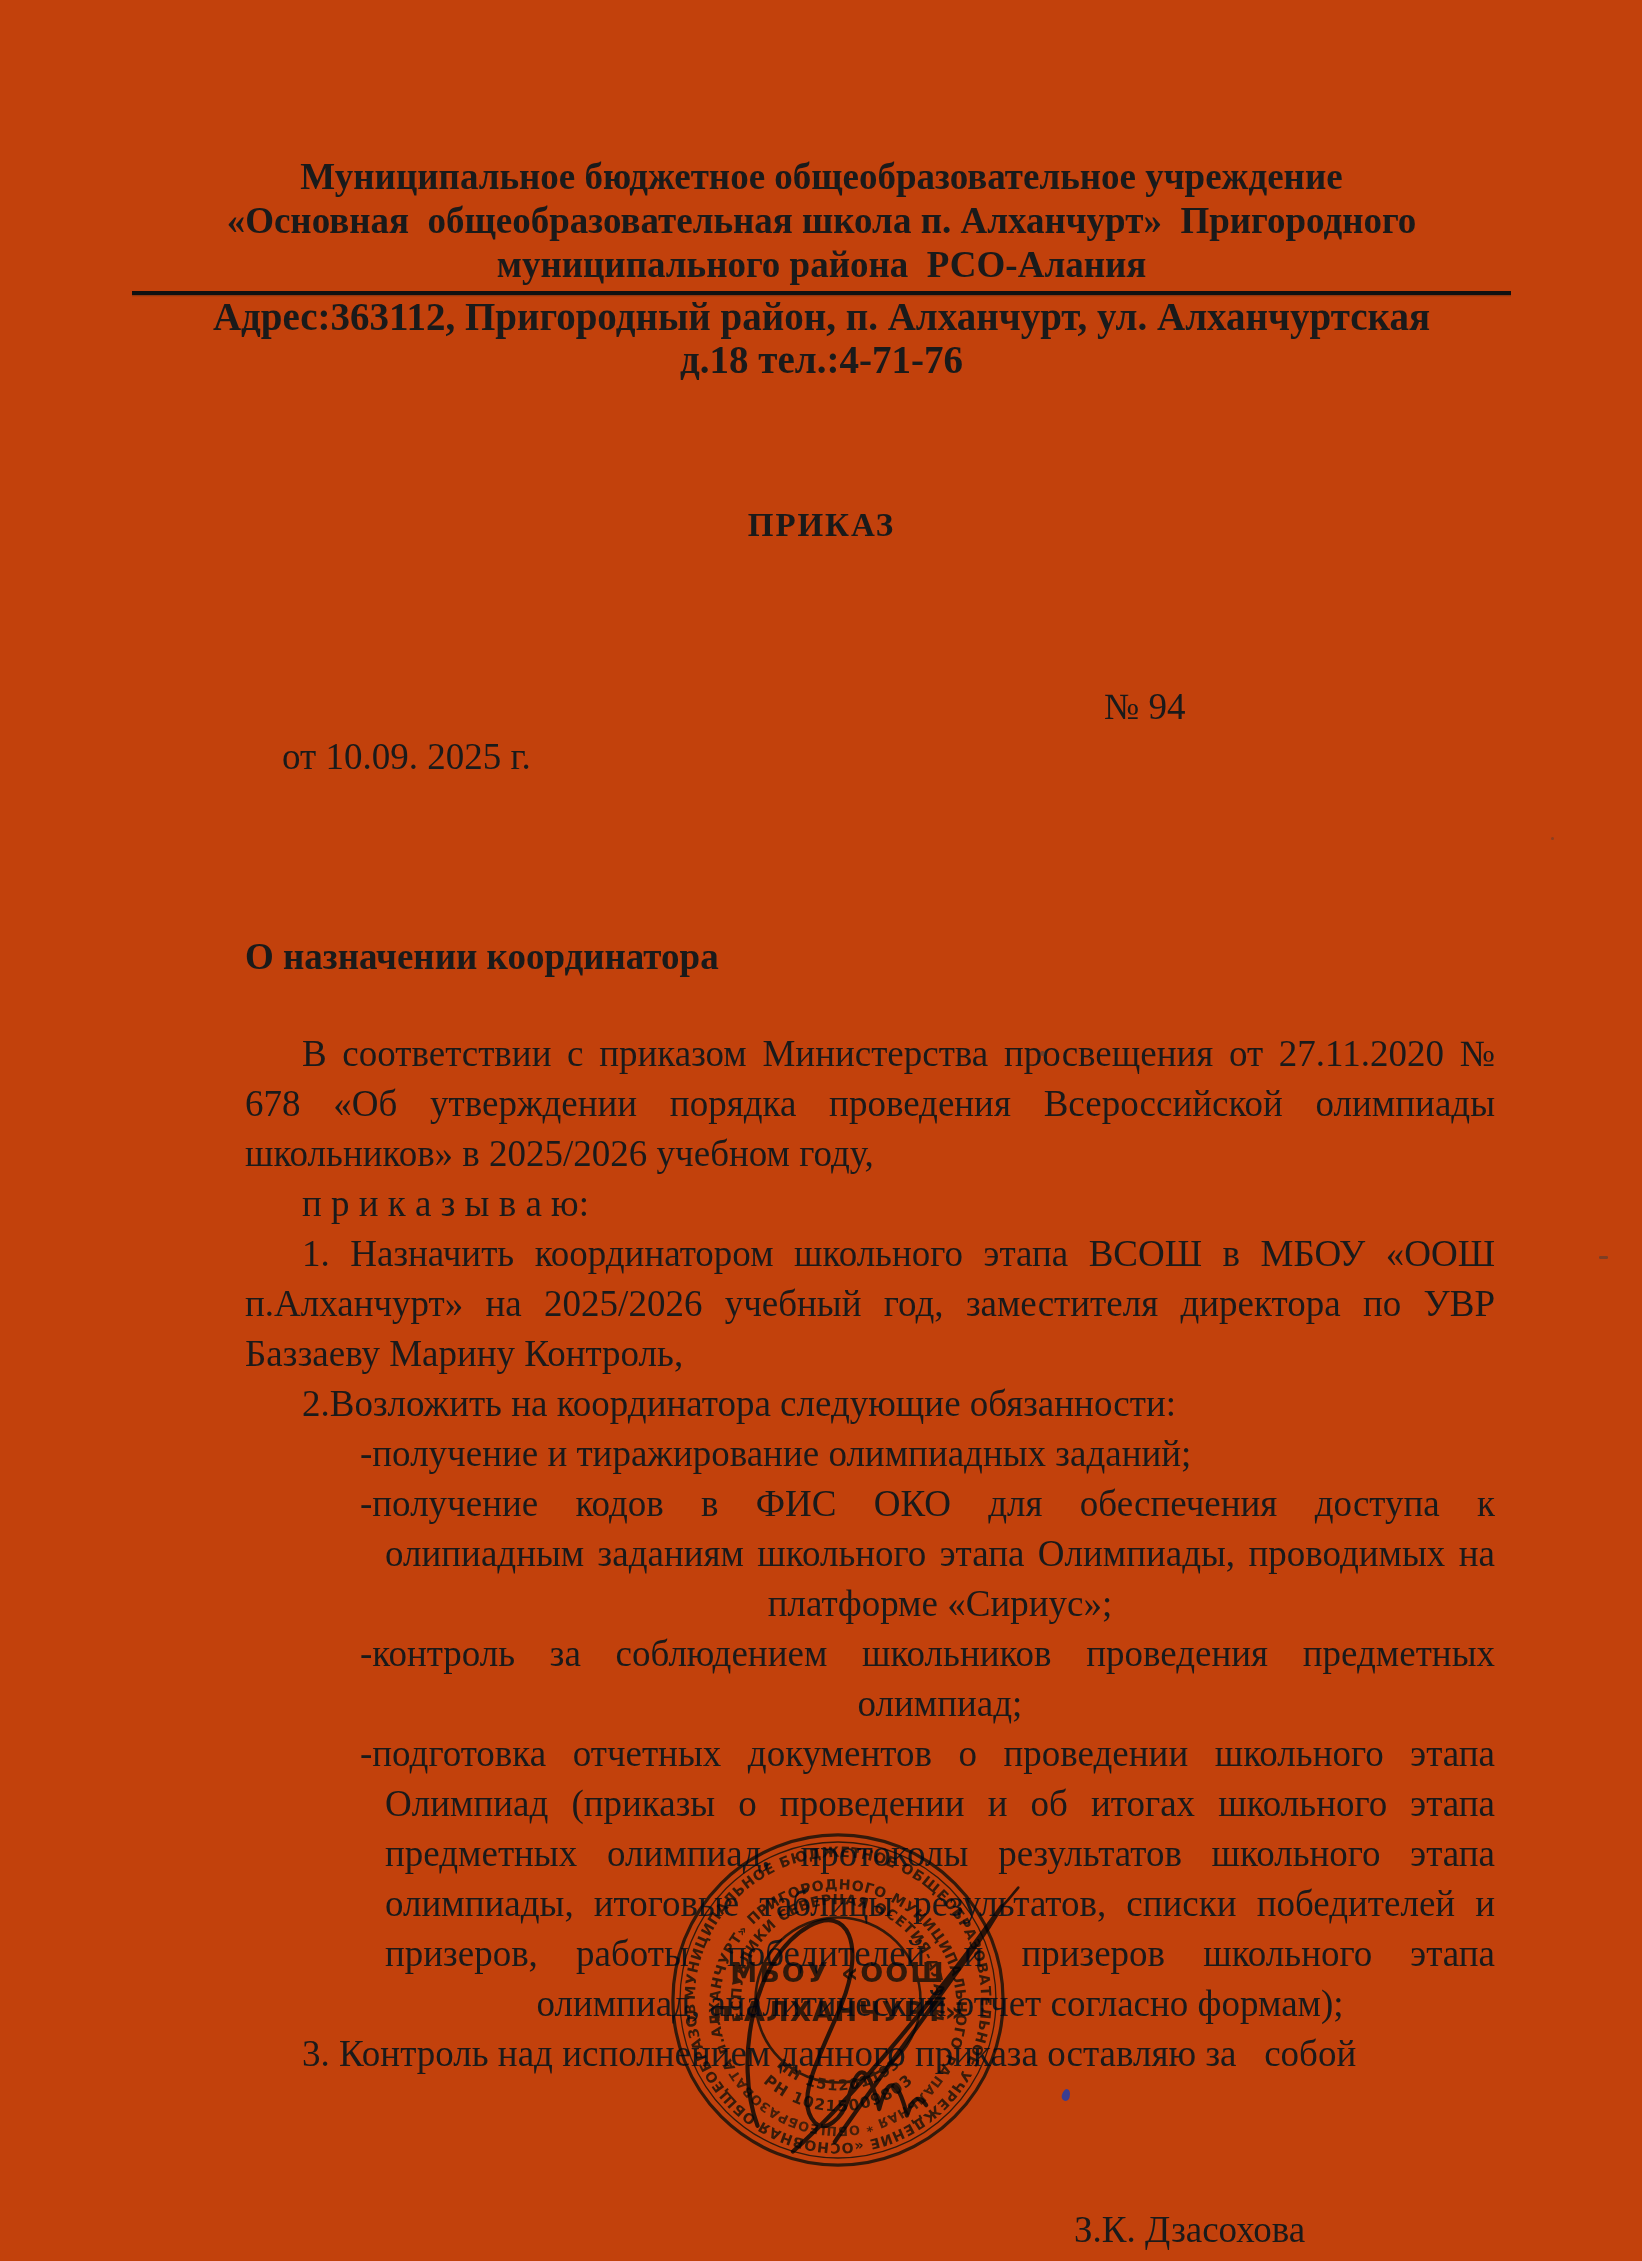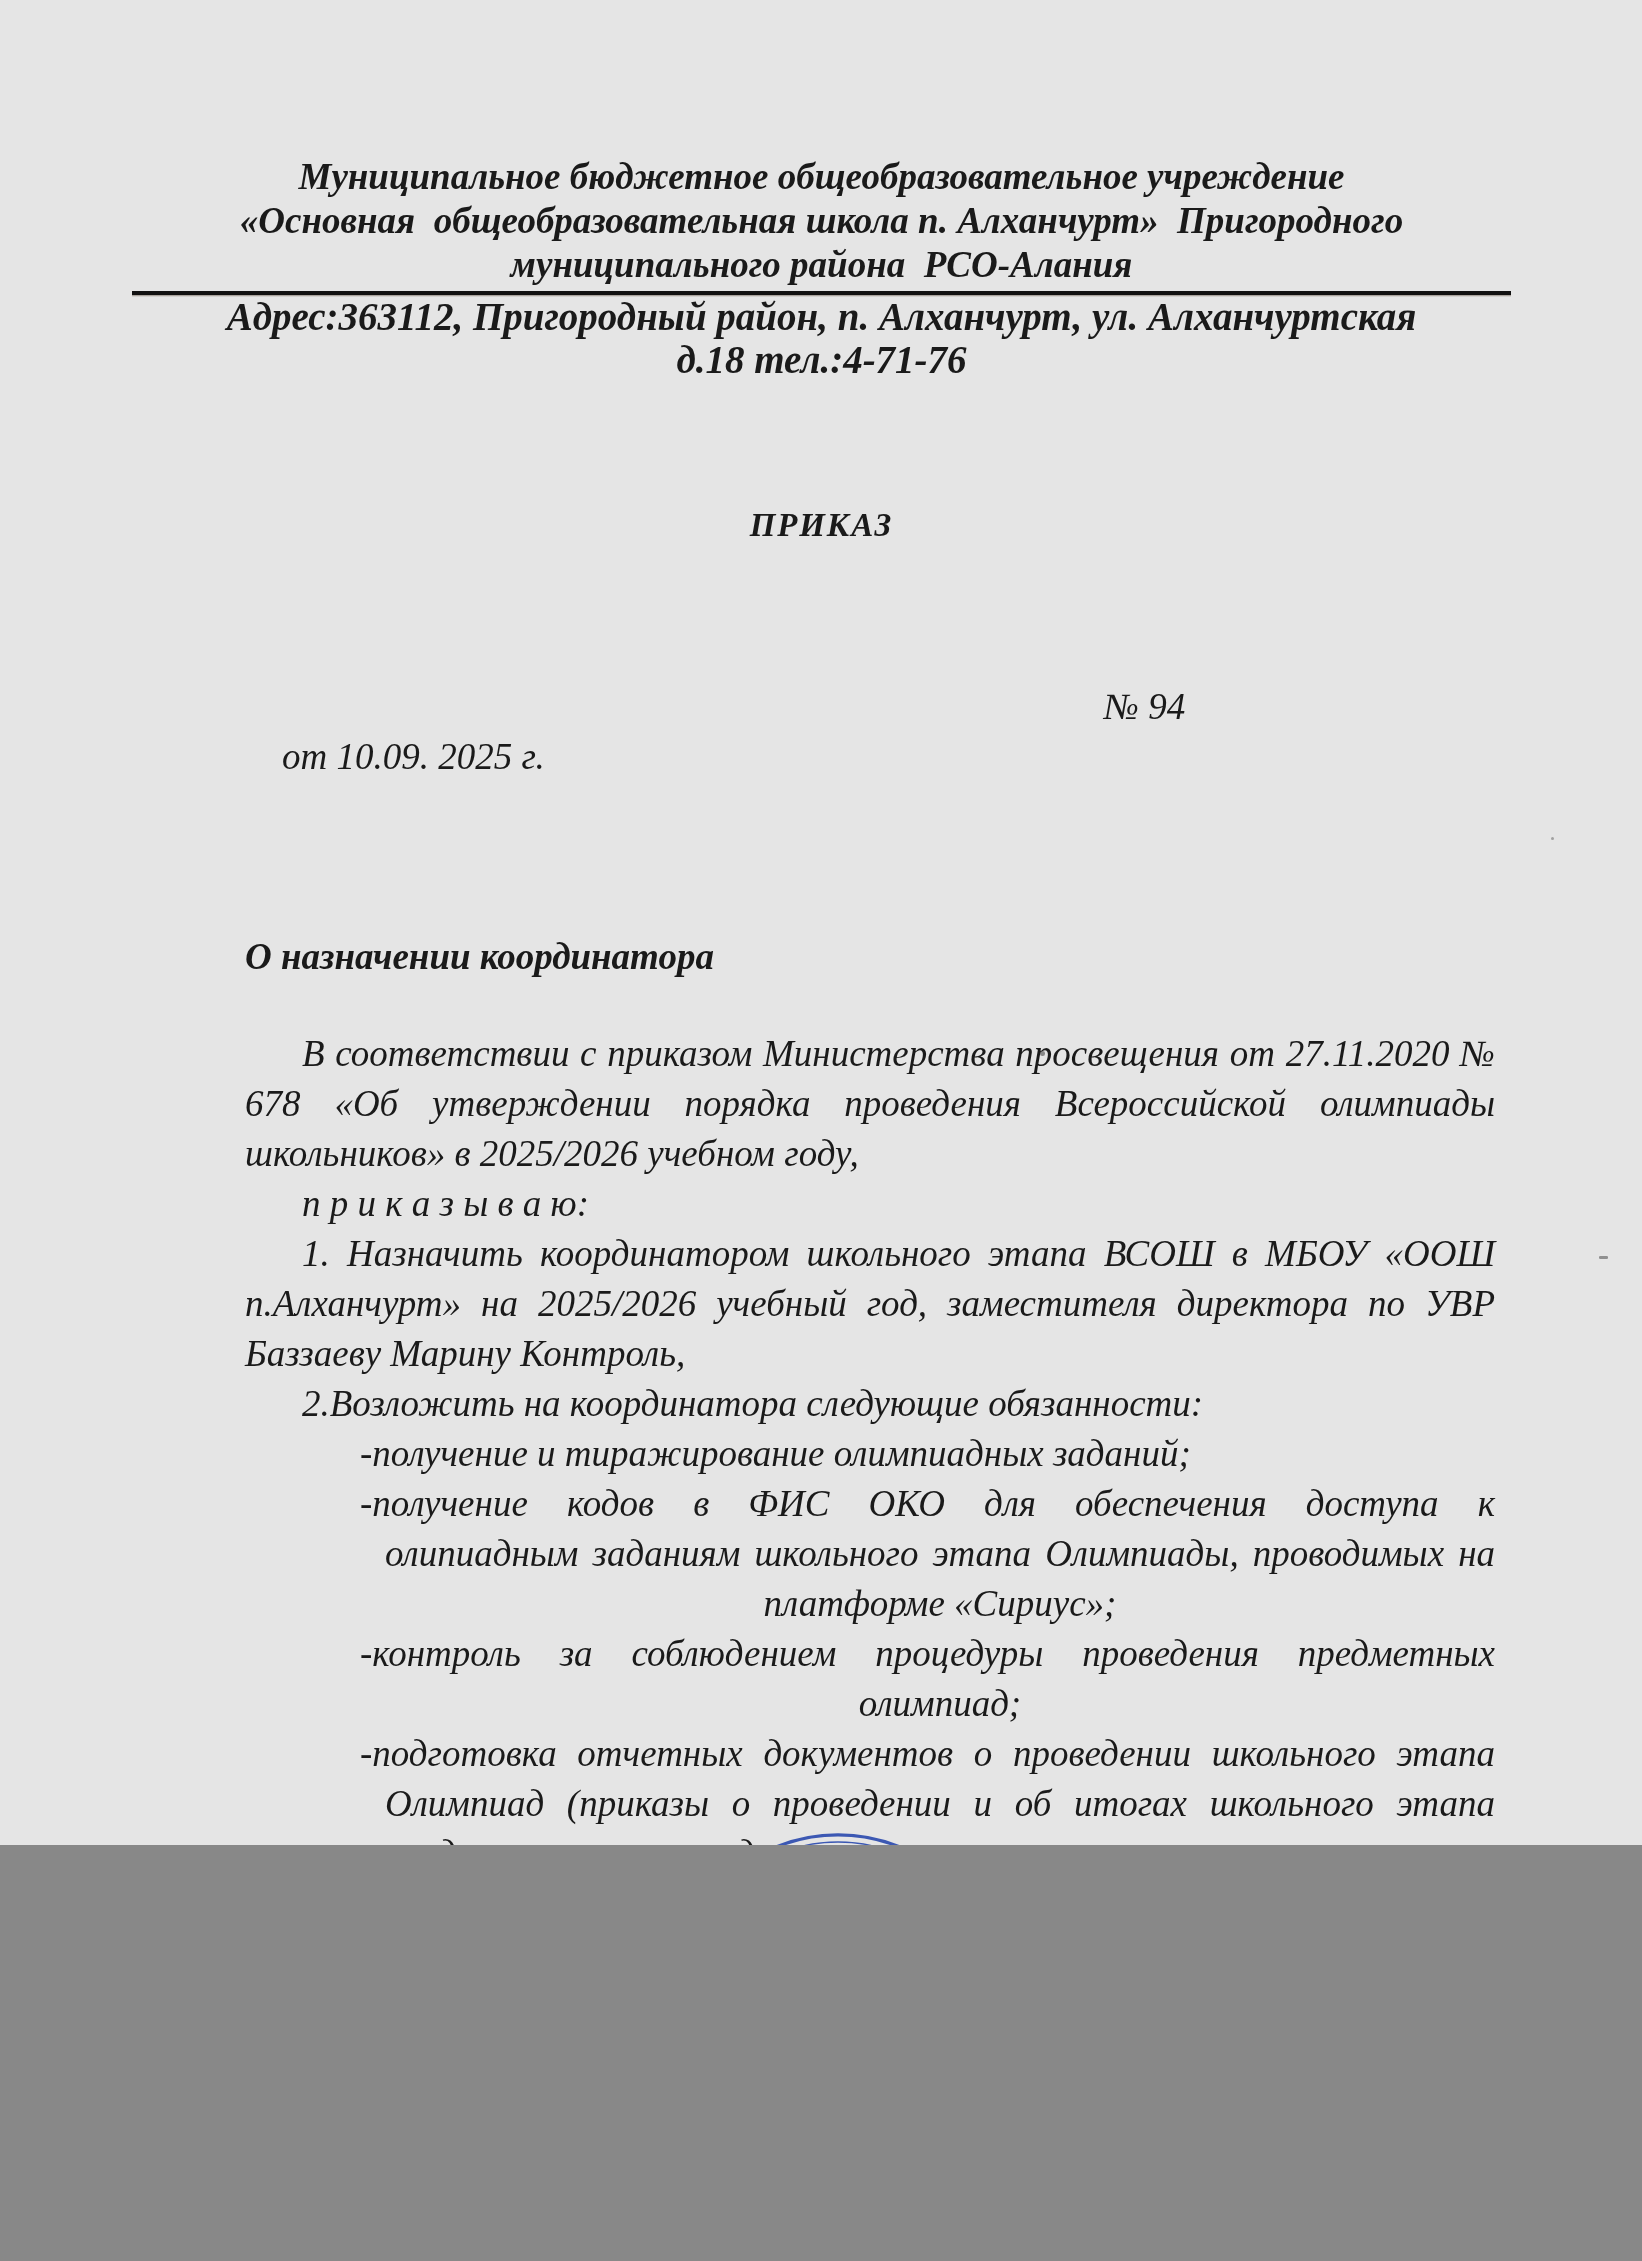--- a/index.html
+++ b/index.html
@@ -1,23 +1,22 @@
 <!DOCTYPE html>
 <html style="font-size:10.3px"><head>
 <meta charset="utf-8">
 <style>
   html,body{margin:0;padding:0;background:#888;}
   .page{
     position:relative;
-    width:1643px;height:1845px;
-    background:#e5e5e5;
+    width:1643px;height:2261px;
+    background:#c2410c;
     font-family:"Liberation Serif","DejaVu Serif",serif;
     color:#1a1a1a;
     overflow:hidden;
-    font-style:italic;
   }
   
   .org-header{padding-top:155px;text-align:center;}
   .org-line{
     font-size:37px;font-weight:bold;line-height:44px;
     white-space:pre-wrap;
   }
   .rule{
     width:1379px;height:4.5px;background:#111;
     margin:3.9px auto 0 auto;
@@ -104,21 +103,21 @@
     <div class="ln">школьников» в 2025/2026 учебном году,</div>
     <div class="ln ind">п р и к а з ы в а ю:</div>
     <div class="ln ind just">1. Назначить координатором школьного этапа ВСОШ в МБОУ «ООШ</div>
     <div class="ln just">п.Алханчурт» на 2025/2026 учебный год, заместителя директора по УВР</div>
     <div class="ln">Баззаеву Марину Контроль,</div>
     <div class="ln ind">2.Возложить на координатора следующие обязанности:</div>
     <div class="ln bul">-получение и тиражирование олимпиадных заданий;</div>
     <div class="ln bul just">-получение кодов в ФИС ОКО для обеспечения доступа к</div>
     <div class="ln bulc just">олипиадным заданиям школьного этапа Олимпиады, проводимых на</div>
     <div class="ln bulc">платформе «Сириус»;</div>
-    <div class="ln bul just">-контроль за соблюдением процедуры проведения предметных</div>
+    <div class="ln bul just">-контроль за соблюдением школьников проведения предметных</div>
     <div class="ln bulc">олимпиад;</div>
     <div class="ln bul just">-подготовка отчетных документов о проведении школьного этапа</div>
     <div class="ln bulc just">Олимпиад (приказы о проведении и об итогах школьного этапа</div>
     <div class="ln bulc just">предметных олимпиад, протоколы результатов школьного этапа</div>
     <div class="ln bulc just">олимпиады, итоговые таблицы результатов, списки победителей и</div>
     <div class="ln bulc just">призеров, работы победителей и призеров школьного этапа</div>
     <div class="ln bulc">олимпиад, аналитический отчет согласно формам);</div>
     <div class="ln ind">3. Контроль над исполнением данного приказа оставляю за   собой</div>
   </div>
 

